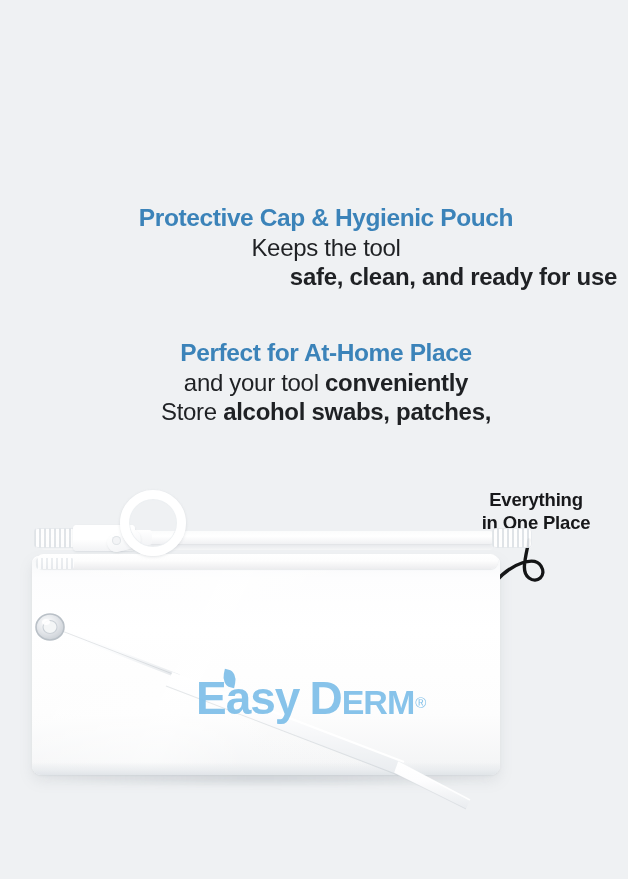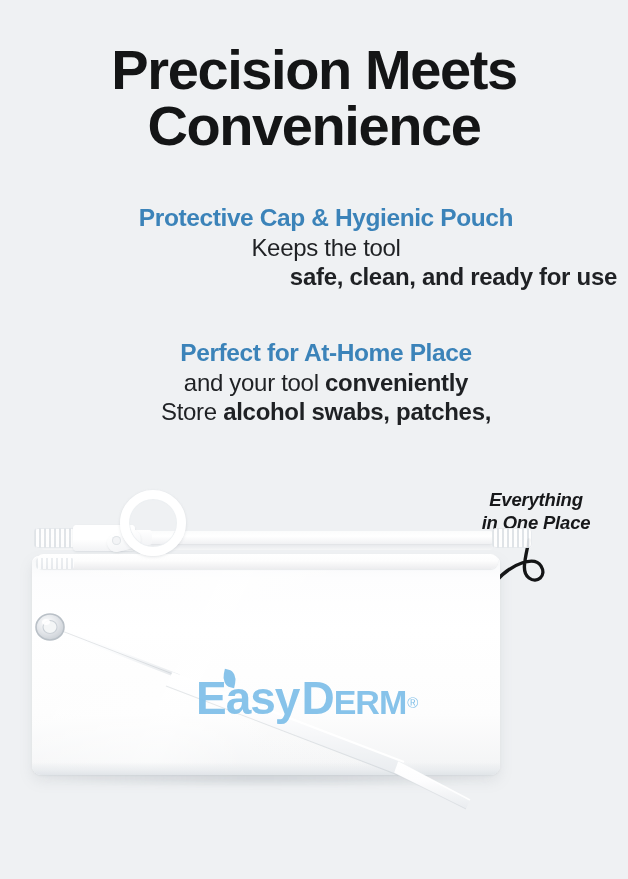--- a/index.html
+++ b/index.html
@@ -56,21 +56,20 @@
   .body-line b { font-weight:bold; }
   .body-line.strong { font-weight:bold;text-align:right; }
 
   
   .callout {
     position:absolute;
     left:466px; top:488px;
     width:140px;
     text-align:center;
     font-family:"Liberation Sans", sans-serif;
-    font-style:italic;
     font-weight:bold;
     font-size:18.5px;
     line-height:23px;
     color:#17181a;
     letter-spacing:-0.2px;
   }
   .callout .ln { display:block; white-space:nowrap; }
 
   .arrow-svg {
     position:absolute;
@@ -263,21 +262,21 @@
     font-weight:bold;
     letter-spacing:-1px;
     opacity:.92;
   }
   .logo .easy {
     font-size:46px;
     position:relative;
   }
   .logo .derm {
     font-size:46px;
-    margin-left:2px;
+    margin-left:10px;
   }
   .logo .derm .sm { font-size:34px; }
   .logo .reg {
     font-size:15px;
     vertical-align:super;
     margin-left:1px;
     font-weight:normal;
   }
   .leaf {
     position:absolute;
@@ -286,24 +285,20 @@
     background:#7ebfe9;
     border-radius:0 70% 0 70%;
     transform:rotate(12deg);
   }
 </style>
 </head>
 <body>
 
 <div class="page">
 
-  <div class="headline">
-    <span class="ln">Precision Meets</span>
-    <span class="ln">Convenience</span>
-  </div>
 
   <div class="block block-1">
     <div class="sub-head">Protective Cap &amp; Hygienic Pouch</div>
     <div class="body-line">Keeps the tool</div>
     <div class="body-line strong">safe, clean, and ready for use</div>
   </div>
 
   <div class="block block-2">
     <div class="sub-head">Perfect for At-Home Place</div>
     <div class="body-line"><span>and your tool </span><b>conveniently</b></div>

